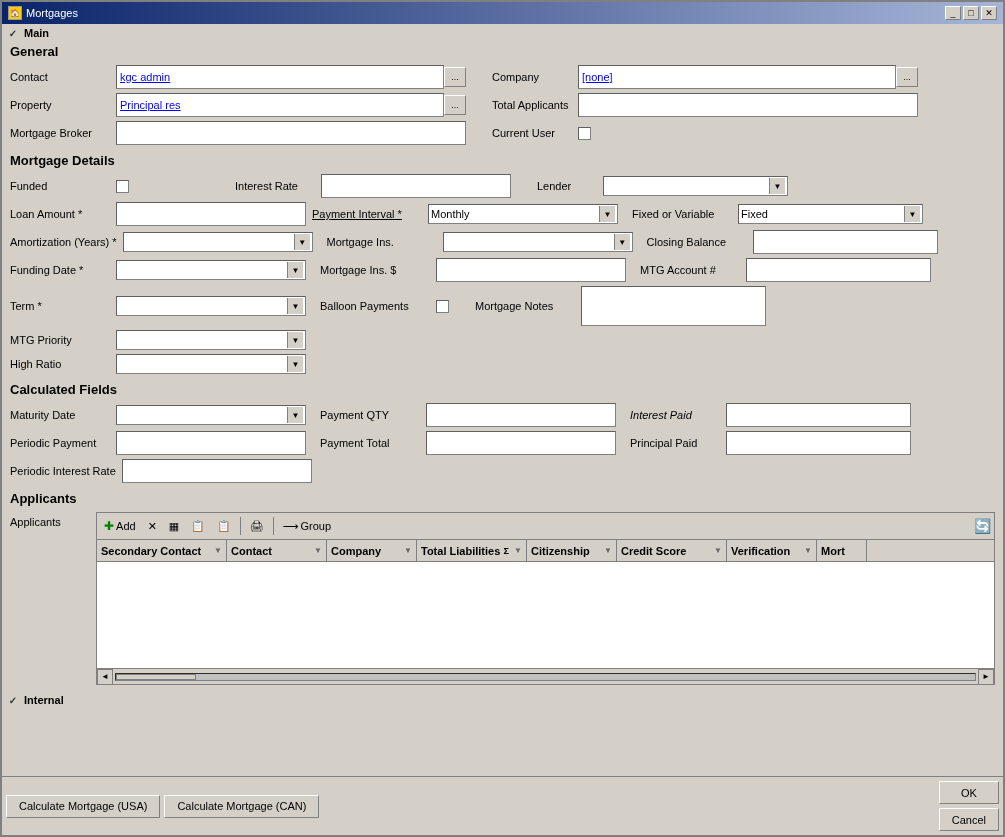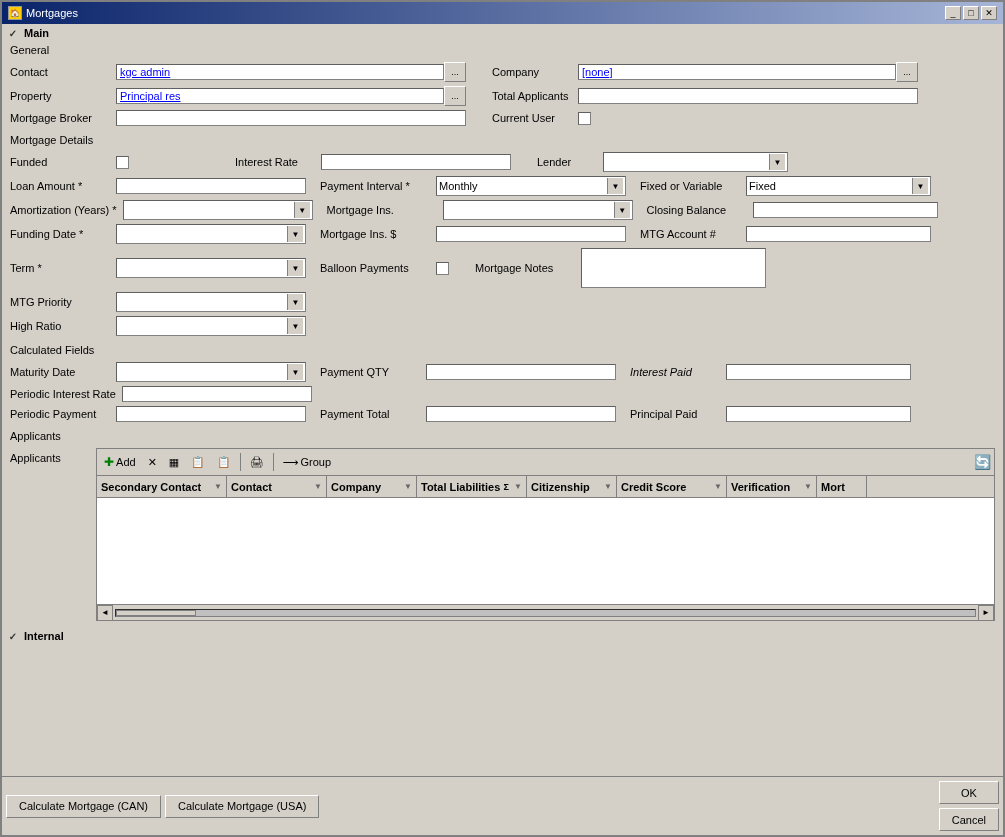--- a/index.html
+++ b/index.html
@@ -92,42 +92,42 @@
       width: 14px;
       height: 14px;
       display: flex;
       align-items: center;
       justify-content: center;
       color: #333;
       font-size: 10px;
     }
 
     .group-title {
-      font-weight: normal;
-      font-size: 11px;
+      font-weight: bold;
+      font-size: 13px;
       margin-bottom: 6px;
       color: #000;
     }
 
     .form-row {
       display: flex;
       align-items: center;
       margin-bottom: 4px;
       gap: 6px;
     }
 
     .form-label {
       color: #000;
       min-width: 100px;
       text-align: left;
       font-size: 11px;
     }
 
     .input-field {
-      height: 16px;
+      height: 24px;
       background: white;
       border: 1px solid #808080;
       border-top-color: #606060;
       border-left-color: #606060;
       font-size: 11px;
       padding: 1px 3px;
       color: #000;
     }
 
     .input-with-btn {
@@ -411,21 +411,21 @@
           <span class="form-label" style="min-width:60px; margin-left:20px;">Lender</span>
           <div class="dropdown-field" style="width:185px;">
             <span></span>
             <div class="dropdown-arrow">▼</div>
           </div>
         </div>
 
         <div class="form-row">
           <span class="form-label">Loan Amount *</span>
           <input class="input-field" style="width: 190px;" type="text">
-          <span class="form-label" style="min-width:110px; margin-left:8px;">Payment Interval *</span>
+          <span class="form-label" style="min-width:110px; margin-left:0;text-decoration:underline;">Payment Interval *</span>
           <div class="dropdown-field" style="width:190px;">
             <span>Monthly</span>
             <div class="dropdown-arrow">▼</div>
           </div>
           <span class="form-label" style="min-width:100px; margin-left:8px;">Fixed or Variable</span>
           <div class="dropdown-field" style="width:185px;">
             <span>Fixed</span>
             <div class="dropdown-arrow">▼</div>
           </div>
         </div>
@@ -492,34 +492,34 @@
         <div class="form-row">
           <span class="form-label">Maturity Date</span>
           <div class="dropdown-field" style="width:190px;">
             <span></span>
             <div class="dropdown-arrow">▼</div>
           </div>
           <span class="form-label" style="min-width:100px; margin-left:8px;">Payment QTY</span>
           <input class="input-field" style="width: 190px;" type="text">
           <span class="form-label" style="min-width:90px; margin-left:8px;font-style:italic;">Interest Paid</span>
           <input class="input-field" style="width: 185px;" type="text">
-        </div>
-
-        <div class="form-row">
-          <span class="form-label">Periodic Interest Rate</span>
-          <input class="input-field" style="width: 190px;" type="text">
         </div>
 
         <div class="form-row">
           <span class="form-label">Periodic Payment</span>
           <input class="input-field" style="width: 190px;" type="text">
           <span class="form-label" style="min-width:100px; margin-left:8px;">Payment Total</span>
           <input class="input-field" style="width: 190px;" type="text">
           <span class="form-label" style="min-width:90px; margin-left:8px;">Principal Paid</span>
           <input class="input-field" style="width: 185px;" type="text">
+        </div>
+
+        <div class="form-row">
+          <span class="form-label">Periodic Interest Rate</span>
+          <input class="input-field" style="width: 190px;" type="text">
         </div>
       </div>
 
       <div style="padding: 2px 8px;">
         <div class="group-title">Applicants</div>
 
         <div style="display: flex; gap: 16px; align-items: flex-start;">
           <span class="form-label" style="min-width: 70px; padding-top: 4px;">Applicants</span>
           <div style="flex: 1;">
 
@@ -607,22 +607,22 @@
         <div class="chevron">✓</div>
         <span>Internal</span>
       </div>
 
       <div style="height: 20px;"></div>
 
     </div>
 
     <div class="button-bar">
       <div class="calc-buttons">
+        <button class="cmd-btn">Calculate Mortgage (USA)</button>
         <button class="cmd-btn">Calculate Mortgage (CAN)</button>
-        <button class="cmd-btn">Calculate Mortgage (USA)</button>
       </div>
       <div class="action-buttons">
         <button class="cmd-btn">OK</button>
         <button class="cmd-btn">Cancel</button>
       </div>
     </div>
 
   </div>
 </div>
 

